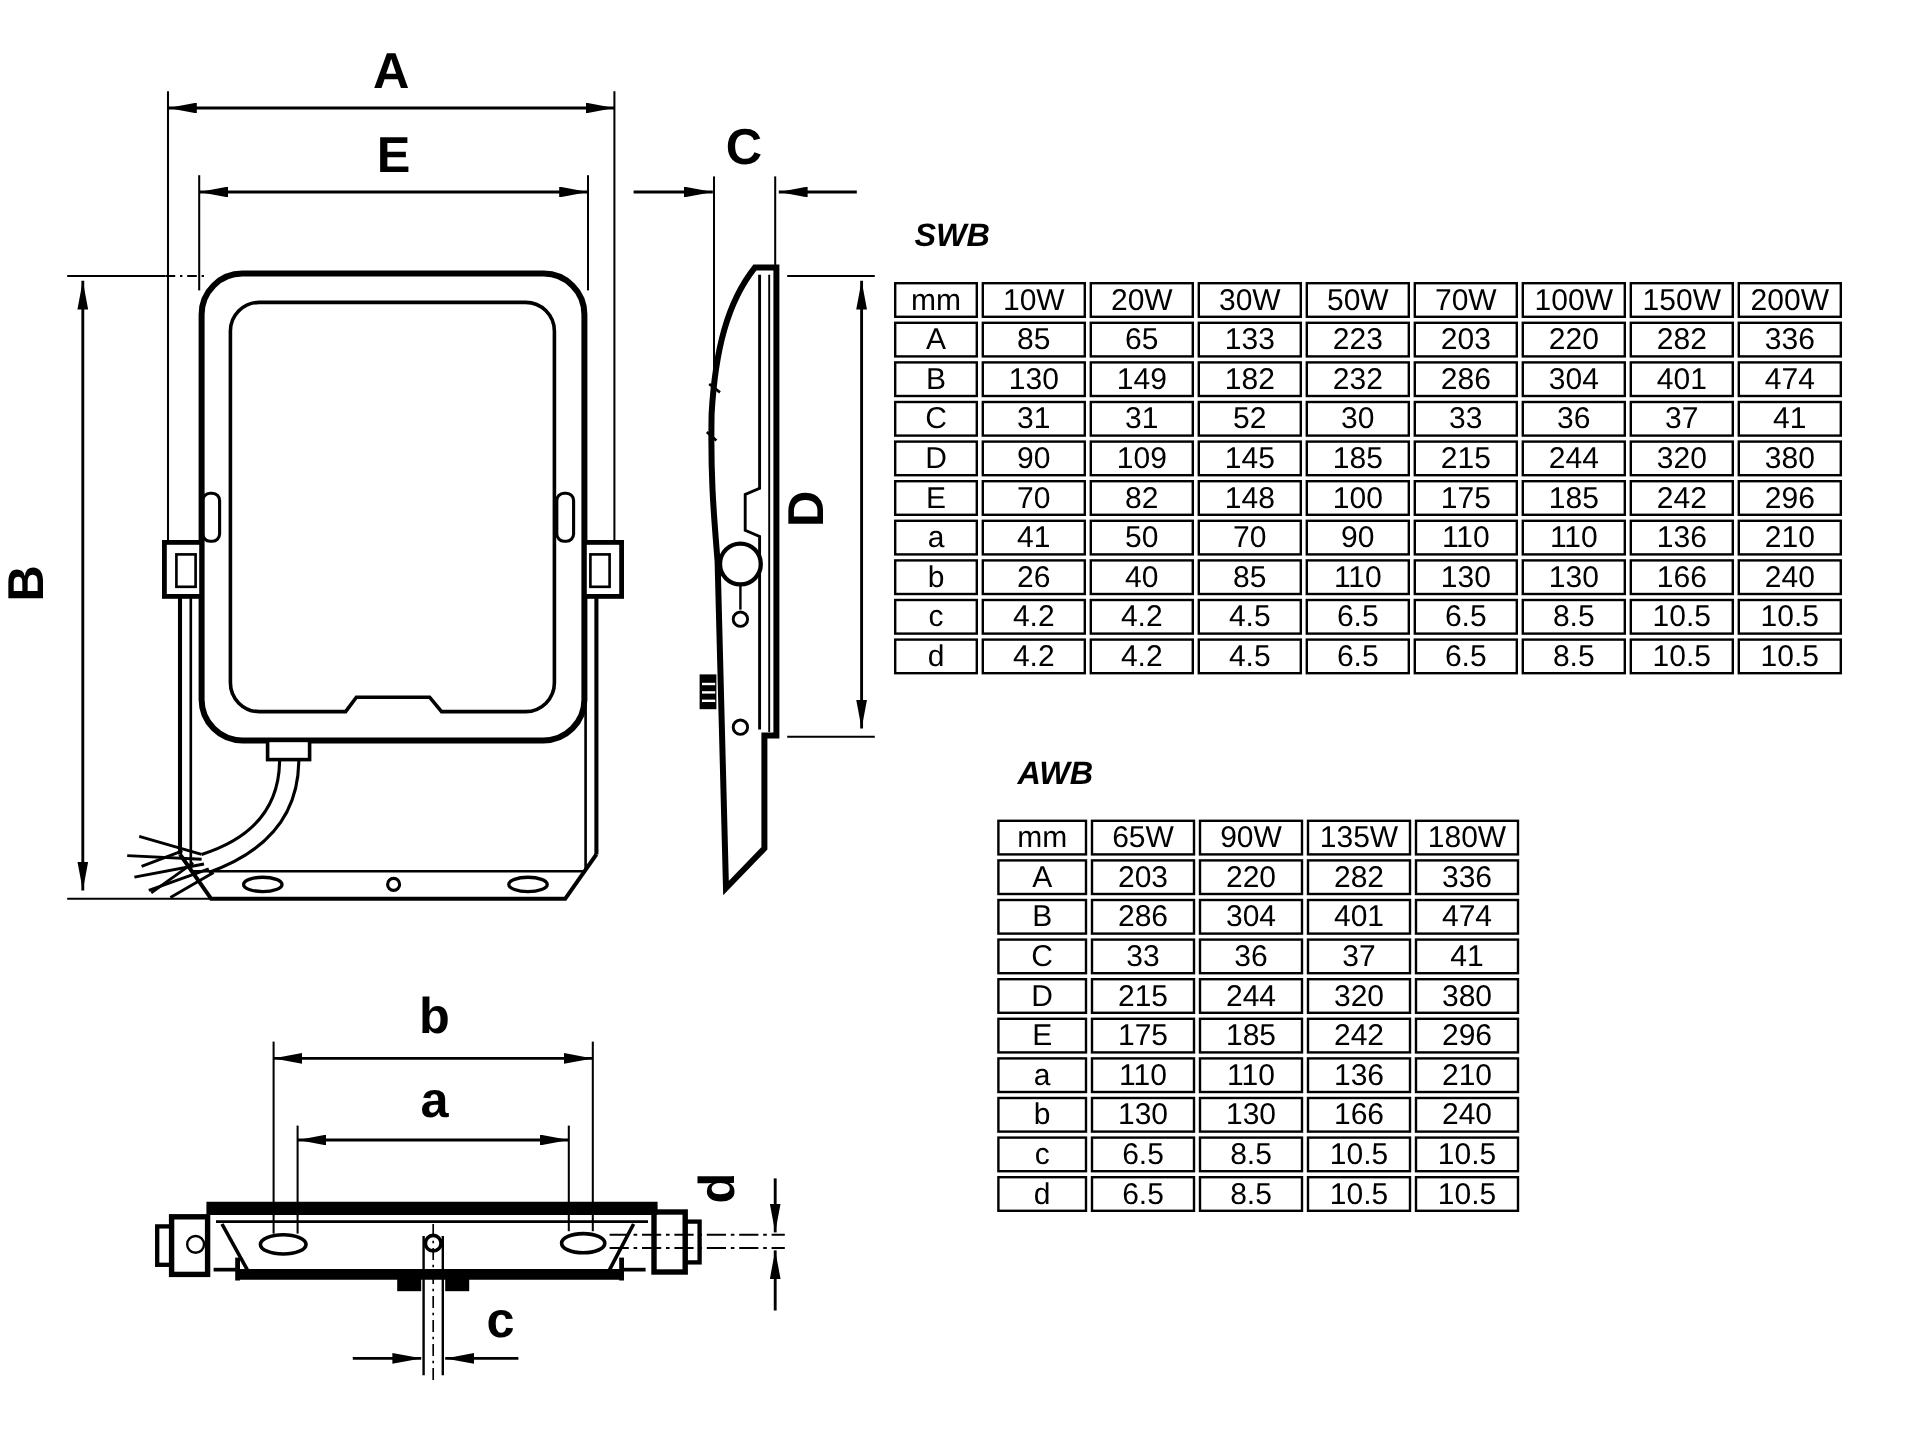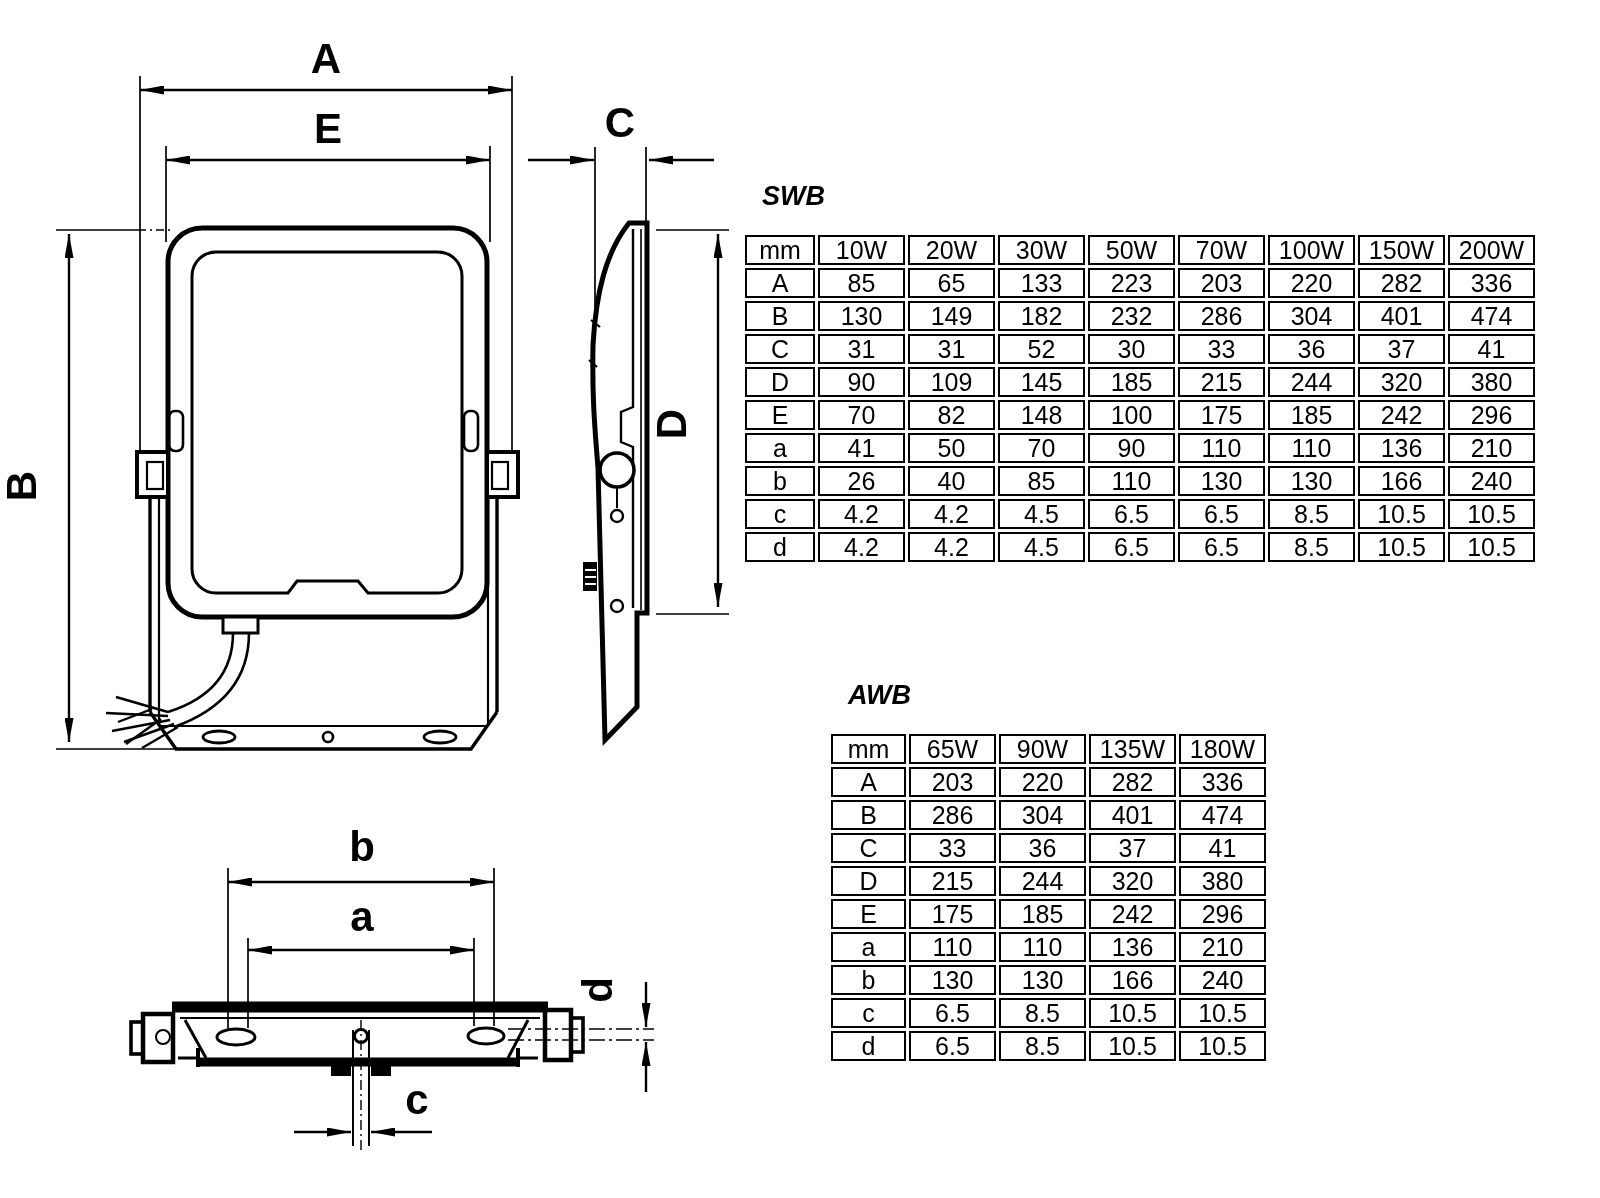--- a/index.html
+++ b/index.html
@@ -303,21 +303,21 @@
             <td>6.5</td>
             <td>6.5</td>
             <td>8.5</td>
             <td>10.5</td>
             <td>10.5</td>
           </tr>
         </tbody>
       </table>
   </div>
 
-  <div class="dim-table-block" style="left:828px; top:680px;">
+  <div class="dim-table-block" style="left:828px; top:629px;">
     <h2 class="tbl-title">AWB</h2>
     <table class="dim-table awb">
       <colgroup>
           <col class="lblcol">
         </colgroup>
     <thead>
           <tr>
             <th>mm</th>
             <th>65W</th>
             <th>90W</th>

